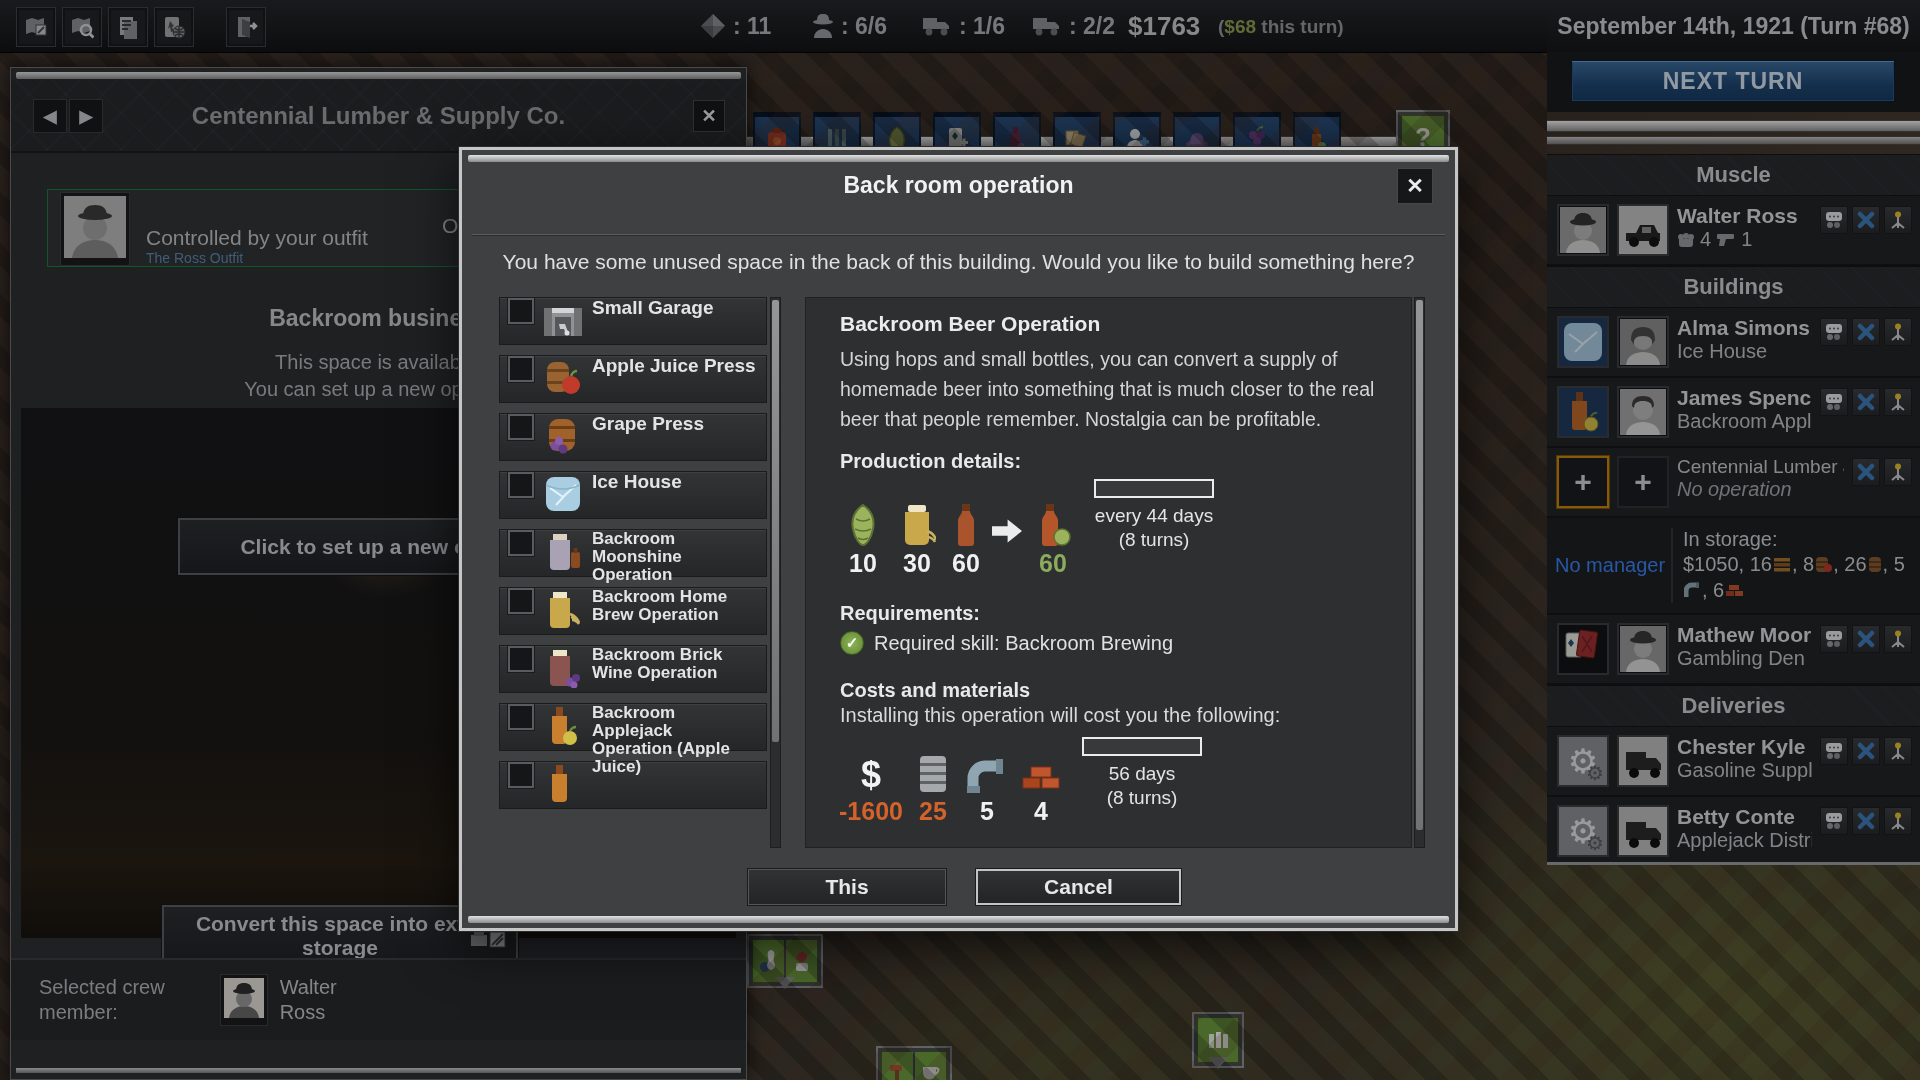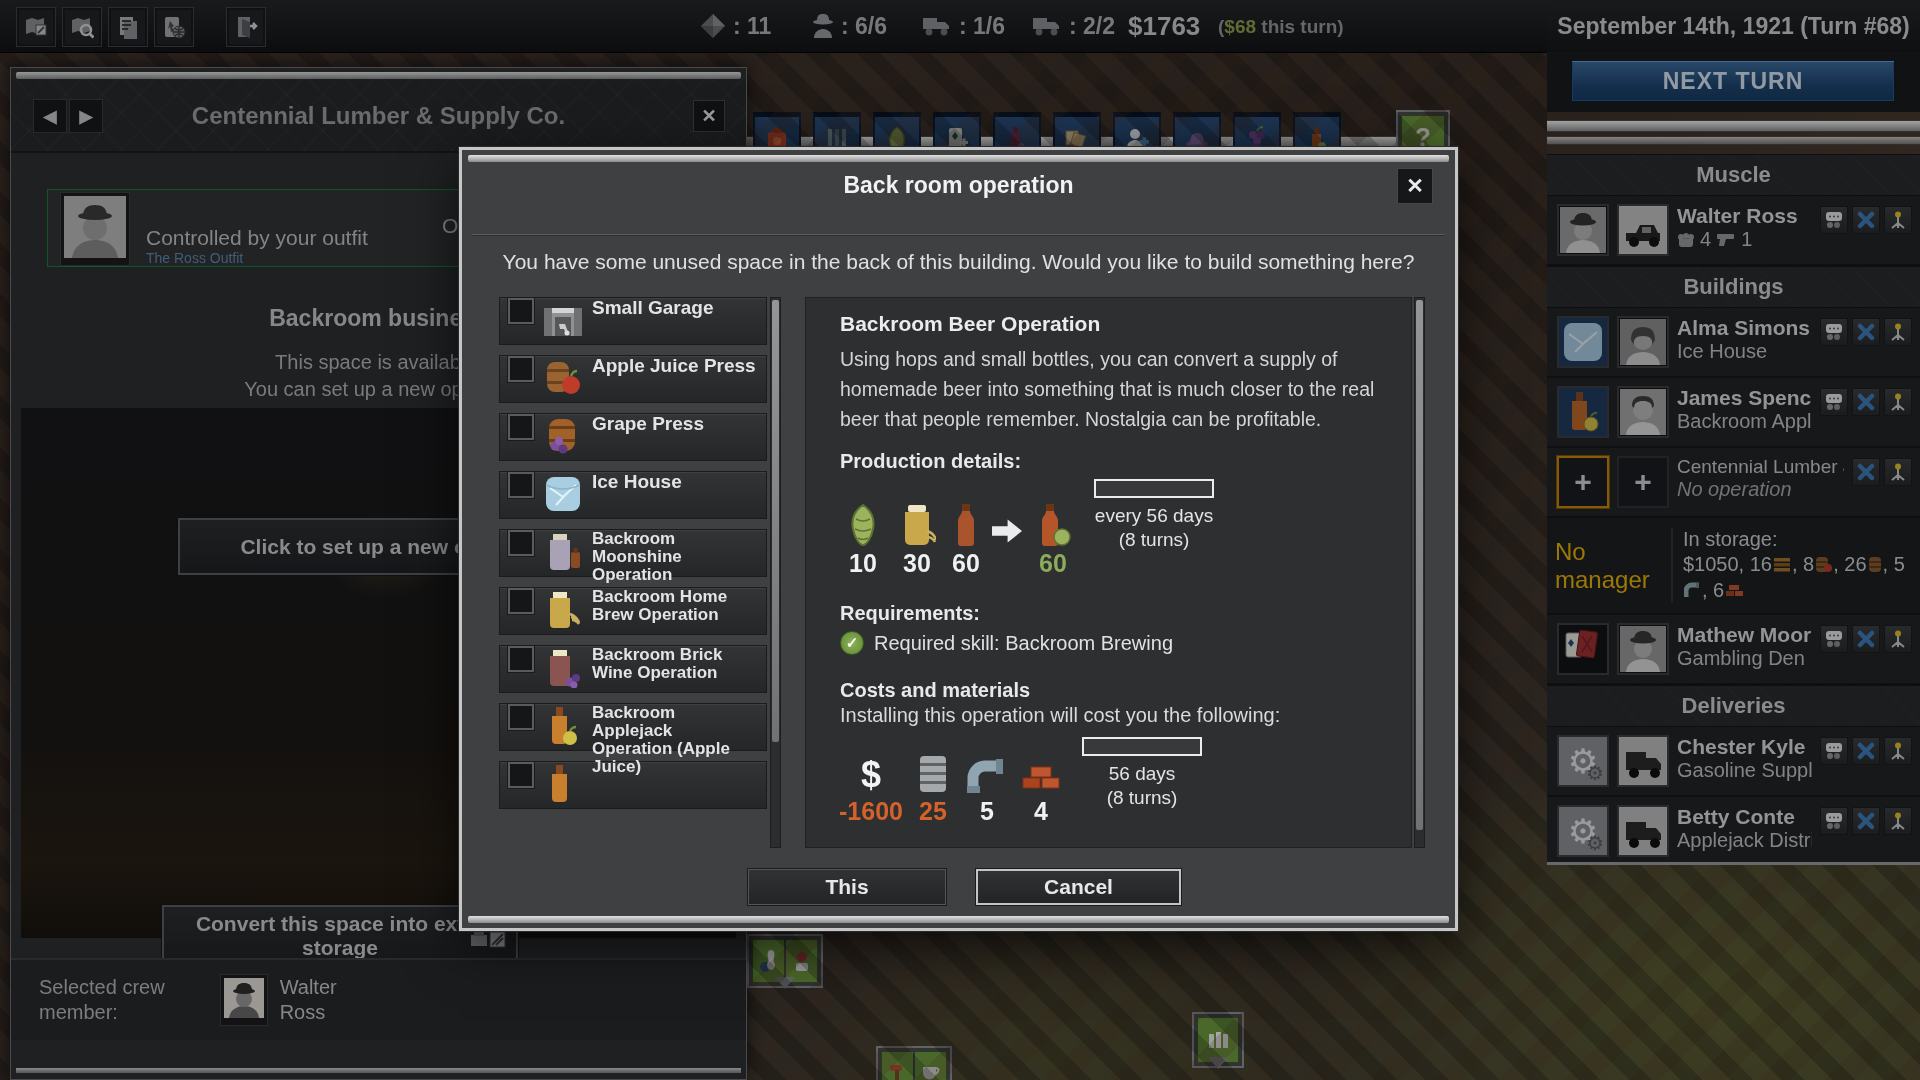--- a/index.html
+++ b/index.html
@@ -103,21 +103,21 @@
   .plus-tile.hl{border-color:#c8860a;box-shadow:0 0 0 1px #7a5206;}
   .sb-text{flex:1;min-width:0;}
   .sb-name{color:#dcdee0;font-weight:bold;font-size:21px;white-space:nowrap;overflow:hidden;}
   .sb-name .role{font-weight:normal;color:#c4c6c8;}
   .sb-sub{color:#c2c4c6;font-size:20px;white-space:nowrap;overflow:hidden;}
   .ital{font-style:italic;color:#a9abad;}
   .acticons{display:flex;gap:4px;flex:none;align-self:flex-start;margin-top:2px;}
   .aicon{width:26px;height:26px;background:linear-gradient(#3a3d3f,#26282a);border:1px solid #191a1b;
     display:flex;align-items:center;justify-content:center;}
   .storage-row{background:#1b1d1f;border-bottom:2px solid #141517;display:flex;padding:10px 8px;}
-  .storage-left{width:116px;color:#eab308;font-size:24px;display:flex;align-items:center;}
+  .storage-left{width:116px;color:#3b82f6;font-size:20px;display:flex;align-items:center;}
   .storage-right{flex:1;border-left:2px solid #303335;padding-left:10px;color:#cfd1d3;font-size:20px;}
   .sline{display:flex;align-items:center;flex-wrap:wrap;line-height:26px;}
   .sline svg{margin:0 1px;}
 
   
   .dim{left:0;top:0;width:1920px;height:1080px;background:rgba(6,6,9,.34);}
   .modal{left:459px;top:147px;width:999px;height:784px;background:#3e4042;
     border:3px solid #c6c6c6;box-shadow:0 0 0 1px #2a2a2a,0 14px 50px rgba(0,0,0,.65);box-sizing:border-box;}
   .m-rail{position:absolute;left:6px;right:6px;top:5px;height:7px;border-radius:2px;
     background:linear-gradient(#e2e2e2,#8c8c8c);}
@@ -979,21 +979,21 @@
         <div class="iconstack">
           <svg width="38" height="44">
               <rect x="12" y="1" width="8" height="7" fill="#6b3517"></rect>
               <path d="M12 8 c0 4 -4 5 -4 10 v22 a3 3 0 0 0 3 3 h10 a3 3 0 0 0 3 -3 v-22 c0-5 -4-6 -4-10Z" fill="#b5552a"></path>
               <circle cx="28" cy="34" r="8" fill="#9cb35e" stroke="#5e7332" stroke-width="1.5"></circle>
             </svg>
           <span class="qty green">60</span>
         </div>
         <div class="cycle" style="margin-bottom:24px;">
           <div class="pbar"></div>
-          <div class="ctext2">every 56 days</div>
+          <div class="ctext2">every 44 days</div>
           <div class="ctext2">(8 turns)</div>
         </div>
       </div>
 
       <div class="d-h4" style="margin-top:26px;">Requirements:</div>
       <div class="reqline">
         <span class="checkdot">
             <span>✓</span>
           </span>
         <span>Required skill: Backroom Brewing</span>

